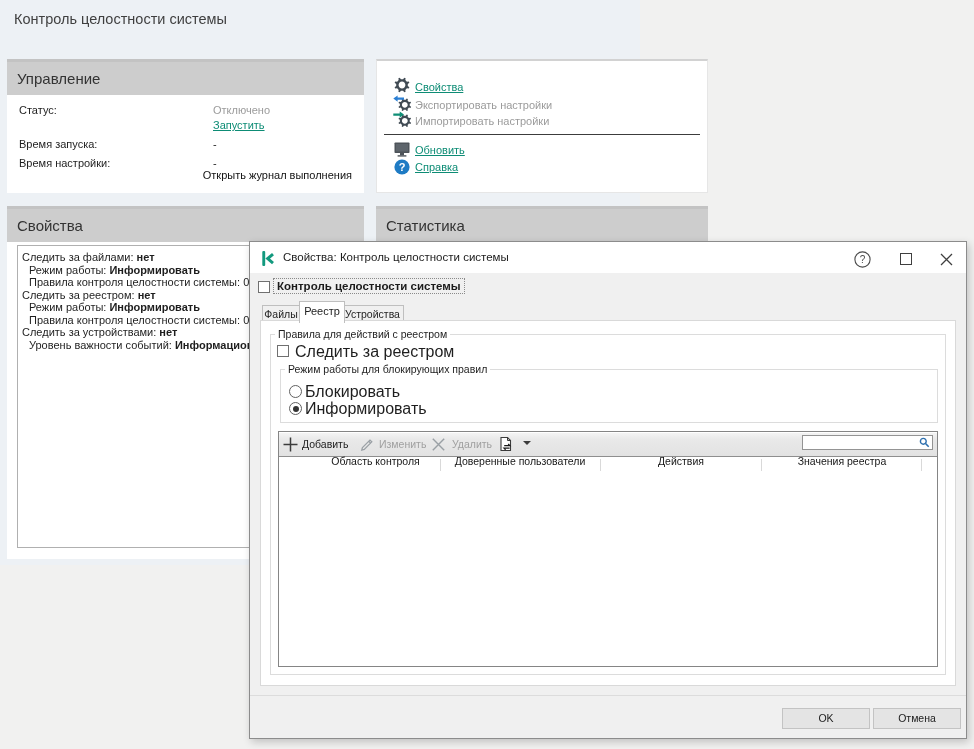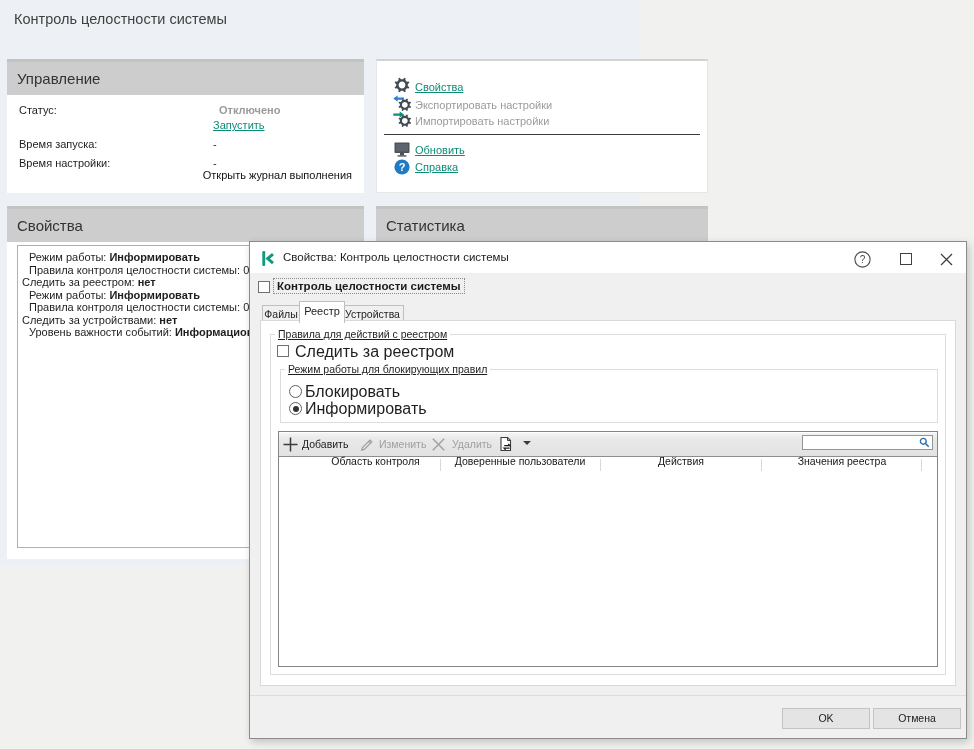--- a/index.html
+++ b/index.html
@@ -10,40 +10,40 @@
 .fs11{font-size:11px;line-height:13px;}
 .d11{font-size:16px;line-height:13px;}
 .fs115{font-size:11px;line-height:14px;}
 .strip{position:absolute;left:0;top:0;right:0;height:3px;background:#c3c3c3;}
 .phead{position:absolute;left:0;top:3px;right:0;height:33px;background:#cdcdcd;
   font-size:15px;line-height:33px;color:#333;padding-left:10px;}
 .pbody{position:absolute;left:0;top:36px;right:0;bottom:0;background:#fff;}
 .cb{position:absolute;background:#fff;border:1px solid #707070;}
 .radio{position:absolute;background:#fff;border:1px solid #616161;border-radius:50%;}
 .gb{position:absolute;border:1px solid #dcdcdc;}
-.gb>span{position:absolute;top:-7px;left:4px;background:#fff;padding:0 3px;font-size:10.5px;line-height:13px;white-space:nowrap;text-decoration:underline;}
+.gb>span{position:absolute;top:-7px;left:4px;background:#fff;padding:0 3px;font-size:10.5px;line-height:13px;white-space:nowrap;}
 .colsep{position:absolute;top:2px;bottom:2px;width:1px;background:#d9d9d9;}
 .hcell{position:absolute;top:-2px;font-size:10.5px;color:#161616;text-align:center;white-space:nowrap;}
 .tbtxt{font-size:10.5px;line-height:24px;white-space:nowrap;position:absolute;top:0;}
 .dis{color:#a0a0a0;}
 .btn{position:absolute;width:86px;height:19px;background:#e4e4e4;border:1px solid #c3c3c3;
   font-size:10.5px;text-align:center;line-height:19px;color:#222;}
 </style></head>
 <body>
 
 <div class="abs" style="left:0;top:0;width:640px;height:565px;background:#edf1f5;"></div>
 
 <div class="abs" style="left:14px;top:11px;font-size:14.5px;color:#3f3f3f;">Контроль целостности системы</div>
 
 <div class="abs" style="left:7px;top:59px;width:357px;height:134px;">
   <div class="strip"></div>
   <div class="phead">Управление</div>
   <div class="pbody"></div>
   <div class="abs fs11" style="left:12px;top:45px;">Статус:</div>
-  <div class="abs fs11 gray" style="left:212px;top:45px;font-weight:bold;">Отключено</div>
+  <div class="abs fs11 gray" style="left:206px;top:45px;">Отключено</div>
   <div class="abs fs11" style="left:206px;top:60px;"><span class="lnk">Запустить</span></div>
   <div class="abs fs11" style="left:12px;top:79px;">Время запуска:</div>
   <div class="abs fs11" style="left:206px;top:79px;">-</div>
   <div class="abs fs11" style="left:12px;top:98px;">Время настройки:</div>
   <div class="abs fs11" style="left:206px;top:98px;">-</div>
   <div class="abs fs11" style="right:12px;top:110px;color:#111;">Открыть журнал выполнения</div>
 </div>
 
 <div class="abs" style="left:376px;top:59px;width:332px;height:134px;background:#fff;border:1px solid #e6e6e6;border-top:2px solid #d2d2d2;box-sizing:border-box;">
   <div class="abs" style="left:17px;top:16px;">
@@ -93,20 +93,21 @@
   </div>
   <div class="abs fs115" style="left:38px;top:99px;"><span class="lnk">Справка</span></div>
 </div>
 
 <div class="abs" style="left:7px;top:206px;width:357px;height:353px;">
   <div class="strip"></div>
   <div class="phead">Свойства</div>
   <div class="pbody"></div>
   <div class="abs" style="left:10px;top:39px;width:345px;height:301px;background:#fff;border:1px solid #b0b0b0;overflow:hidden;">
     <div style="font-size:11px;line-height:12.5px;padding:5px 0 0 4px;white-space:nowrap;">
+      <div>Следить за файлами: <b>нет</b></div>
       <div style="padding-left:7px;">Режим работы: <b>Информировать</b></div>
       <div style="padding-left:7px;">Правила контроля целостности системы: 0 (всего 0)</div>
       <div>Следить за реестром: <b>нет</b></div>
       <div style="padding-left:7px;">Режим работы: <b>Информировать</b></div>
       <div style="padding-left:7px;">Правила контроля целостности системы: 0 (всего 0)</div>
       <div>Следить за устройствами: <b>нет</b></div>
       <div style="padding-left:7px;">Уровень важности событий: <b>Информационные события</b></div>
     </div>
   </div>
 </div>

